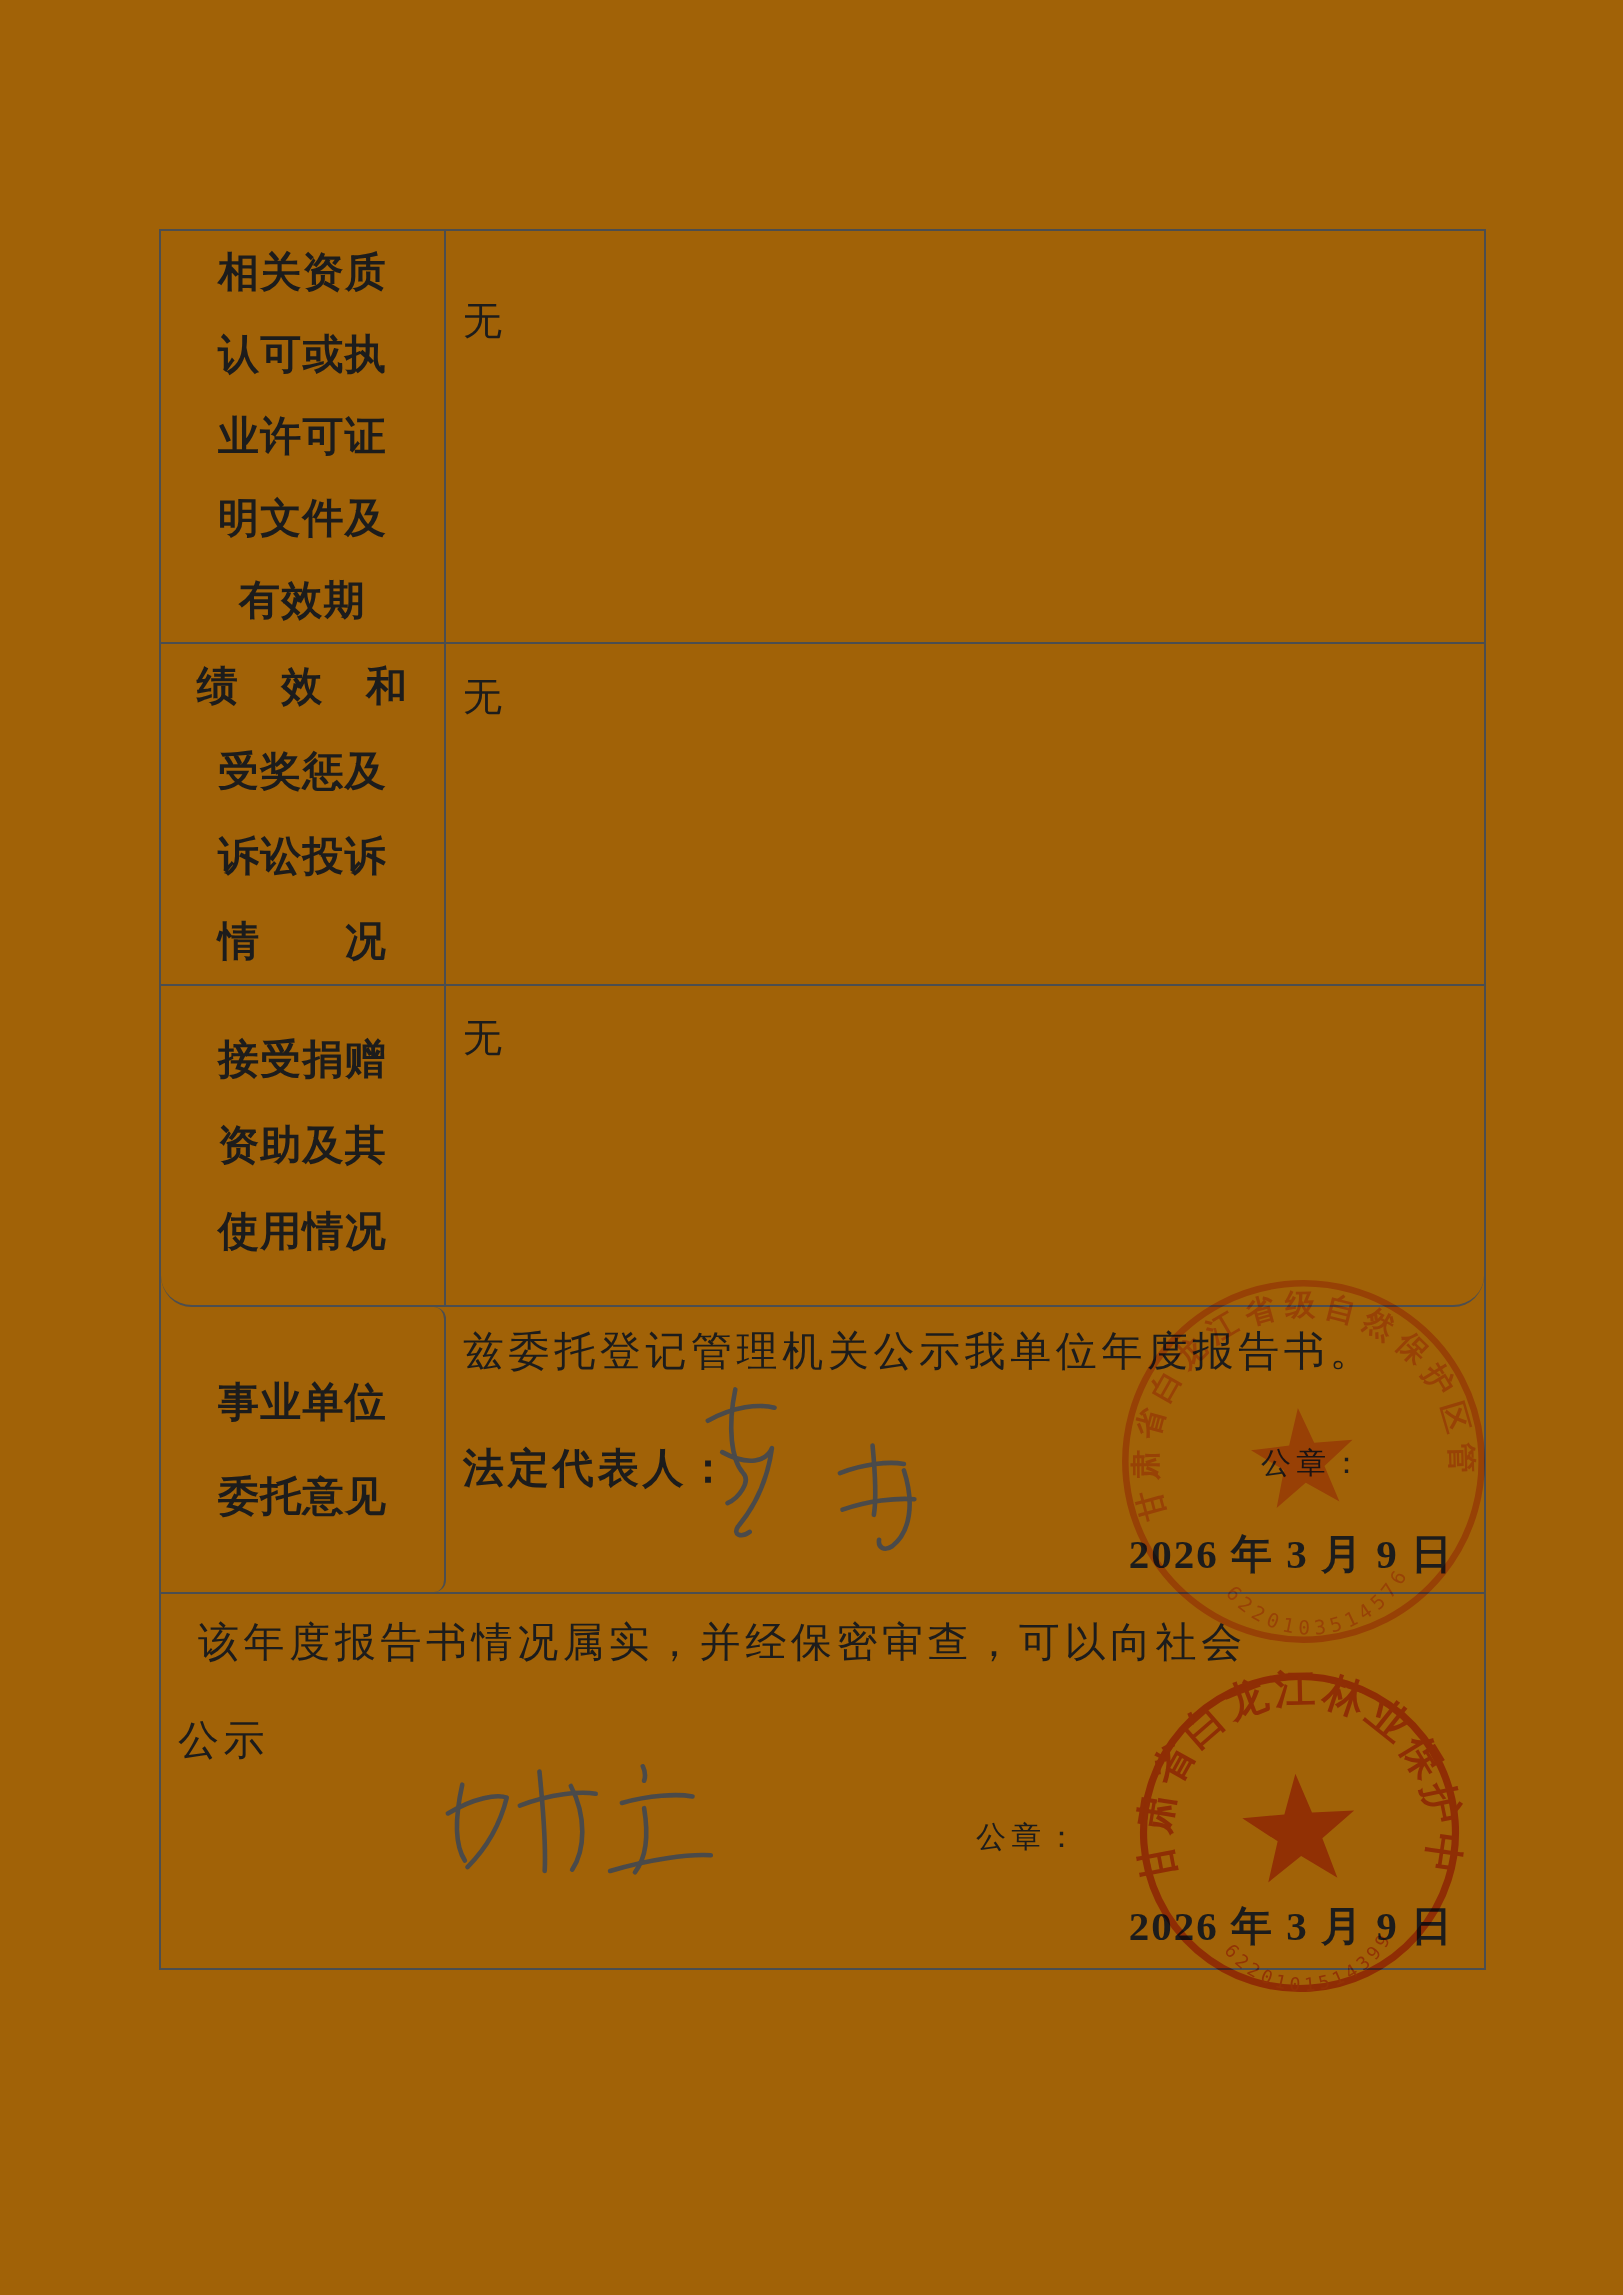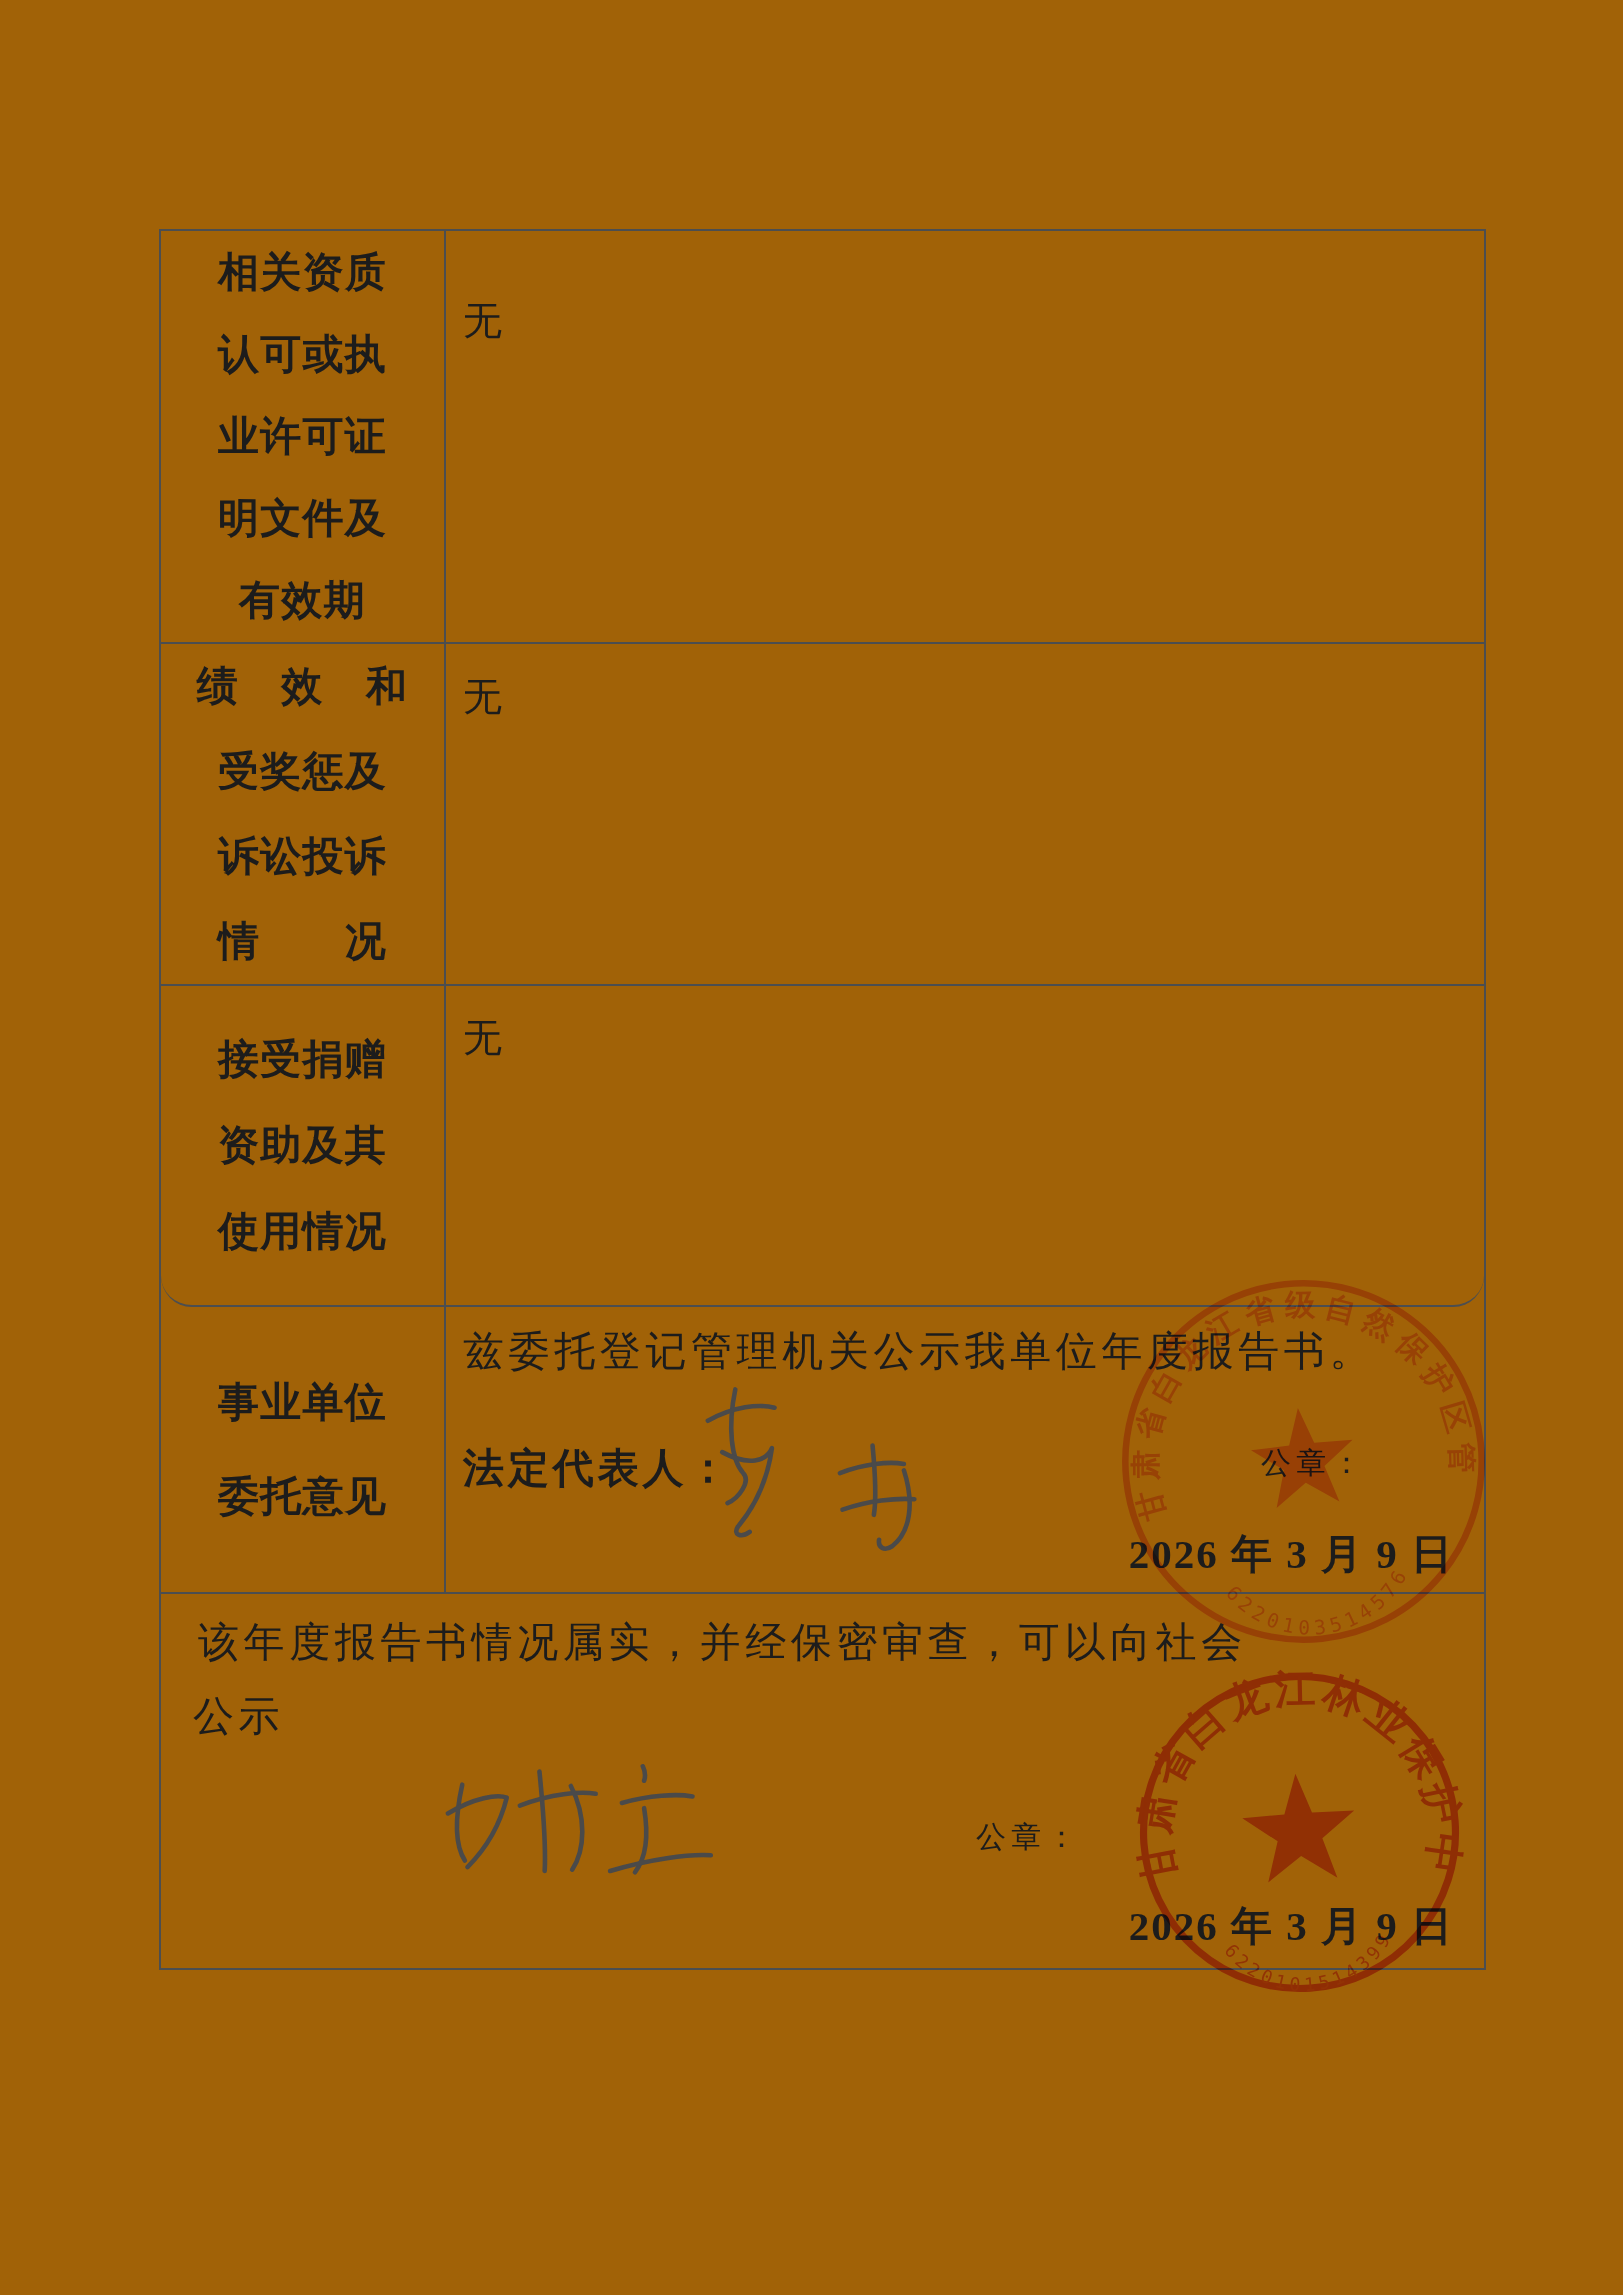--- a/index.html
+++ b/index.html
@@ -81,21 +81,21 @@
         <div>接受捐赠</div>
         <div>资助及其</div>
         <div>使用情况</div>
       </div>
       <div class="content-cell">
         <div class="none-text" style="top:25px;">无</div>
       </div>
     </div>
 
     <div class="row" style="height:287px;">
-      <div class="label-cell" style="gap:50px;">
+      <div class="label-cell" style="gap:50px;border-radius:12px;">
         <div>事业单位</div>
         <div>委托意见</div>
       </div>
       <div class="content-cell">
         <div class="stmt" style="top:17px;">兹委托登记管理机关公示我单位年度报告书。</div>
         <div class="inline-label" style="top:134px;">法定代表人：</div>
         <svg class="sig" style="left:242px;top:68px;" width="275" height="183" viewBox="0 0 420 280">
           <path d="M 72,22 C 60,80 66,130 84,150 C 96,162 78,188 60,196"></path>
           <path d="M 30,70 C 70,48 108,44 132,50"></path>
           <path d="M 52,118 C 92,140 120,132 128,112 C 120,170 96,208 76,232 C 68,244 80,250 94,240"></path>
@@ -105,21 +105,21 @@
           <path d="M 330,146 C 346,196 340,240 312,262 C 300,270 290,264 292,252"></path>
         </svg>
         <div class="seal-caption" style="top:136px;">公章：</div>
         <div class="cell-date" style="top:220px;">2026 年 3 月 9 日</div>
       </div>
     </div>
 
     <div class="row last" style="height:370px;">
       <div class="content-cell">
         <div class="stmt" style="top:21px;margin-left:20px;">该年度报告书情况属实，并经保密审查，可以向社会</div>
-        <div class="stmt" style="top:95px;margin-left:15px;">公示</div>
+        <div class="stmt" style="top:119px;">公示</div>
         <svg class="sig" style="left:275px;top:154px;" width="288" height="157" viewBox="0 0 440 240">
           <path d="M 40,56 C 28,110 30,150 44,172"></path>
           <path d="M 18,100 C 58,76 94,70 108,76 C 96,124 70,160 48,182"></path>
           <path d="M 158,36 C 164,96 168,150 166,188"></path>
           <path d="M 128,88 C 176,70 220,66 244,70"></path>
           <path d="M 206,58 C 230,104 228,156 208,186"></path>
           <path d="M 316,28 C 320,36 320,44 318,50"></path>
           <path d="M 284,84 C 326,72 368,70 392,74"></path>
           <path d="M 318,92 C 326,140 318,172 304,190"></path>
           <path d="M 266,188 C 326,170 386,162 420,164"></path>

